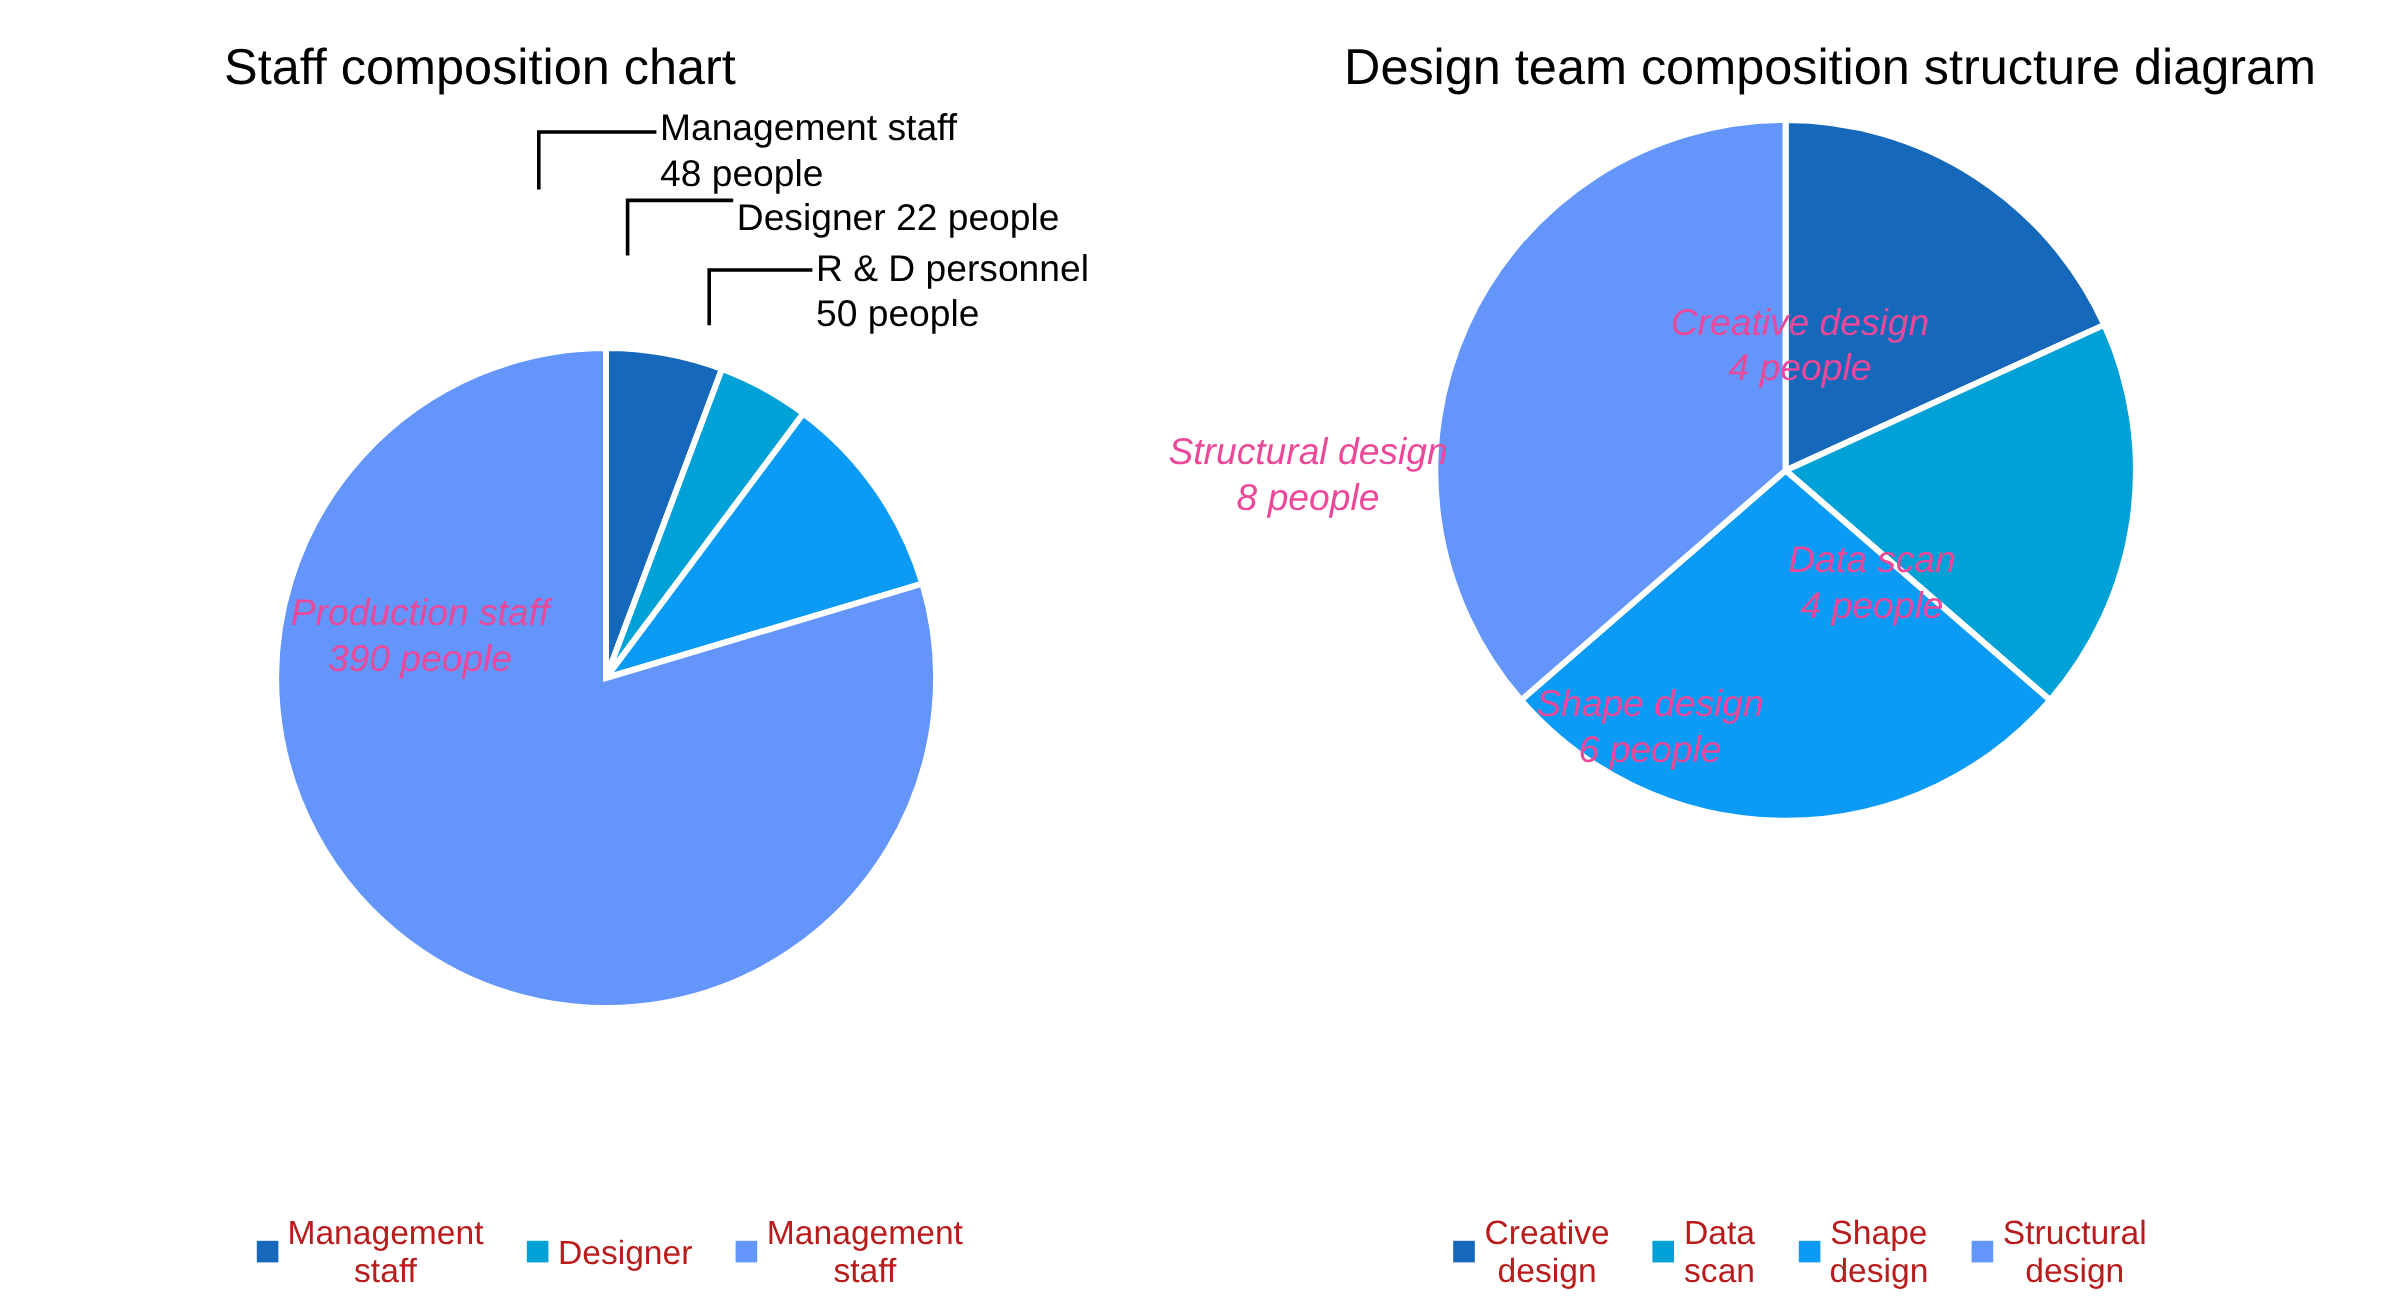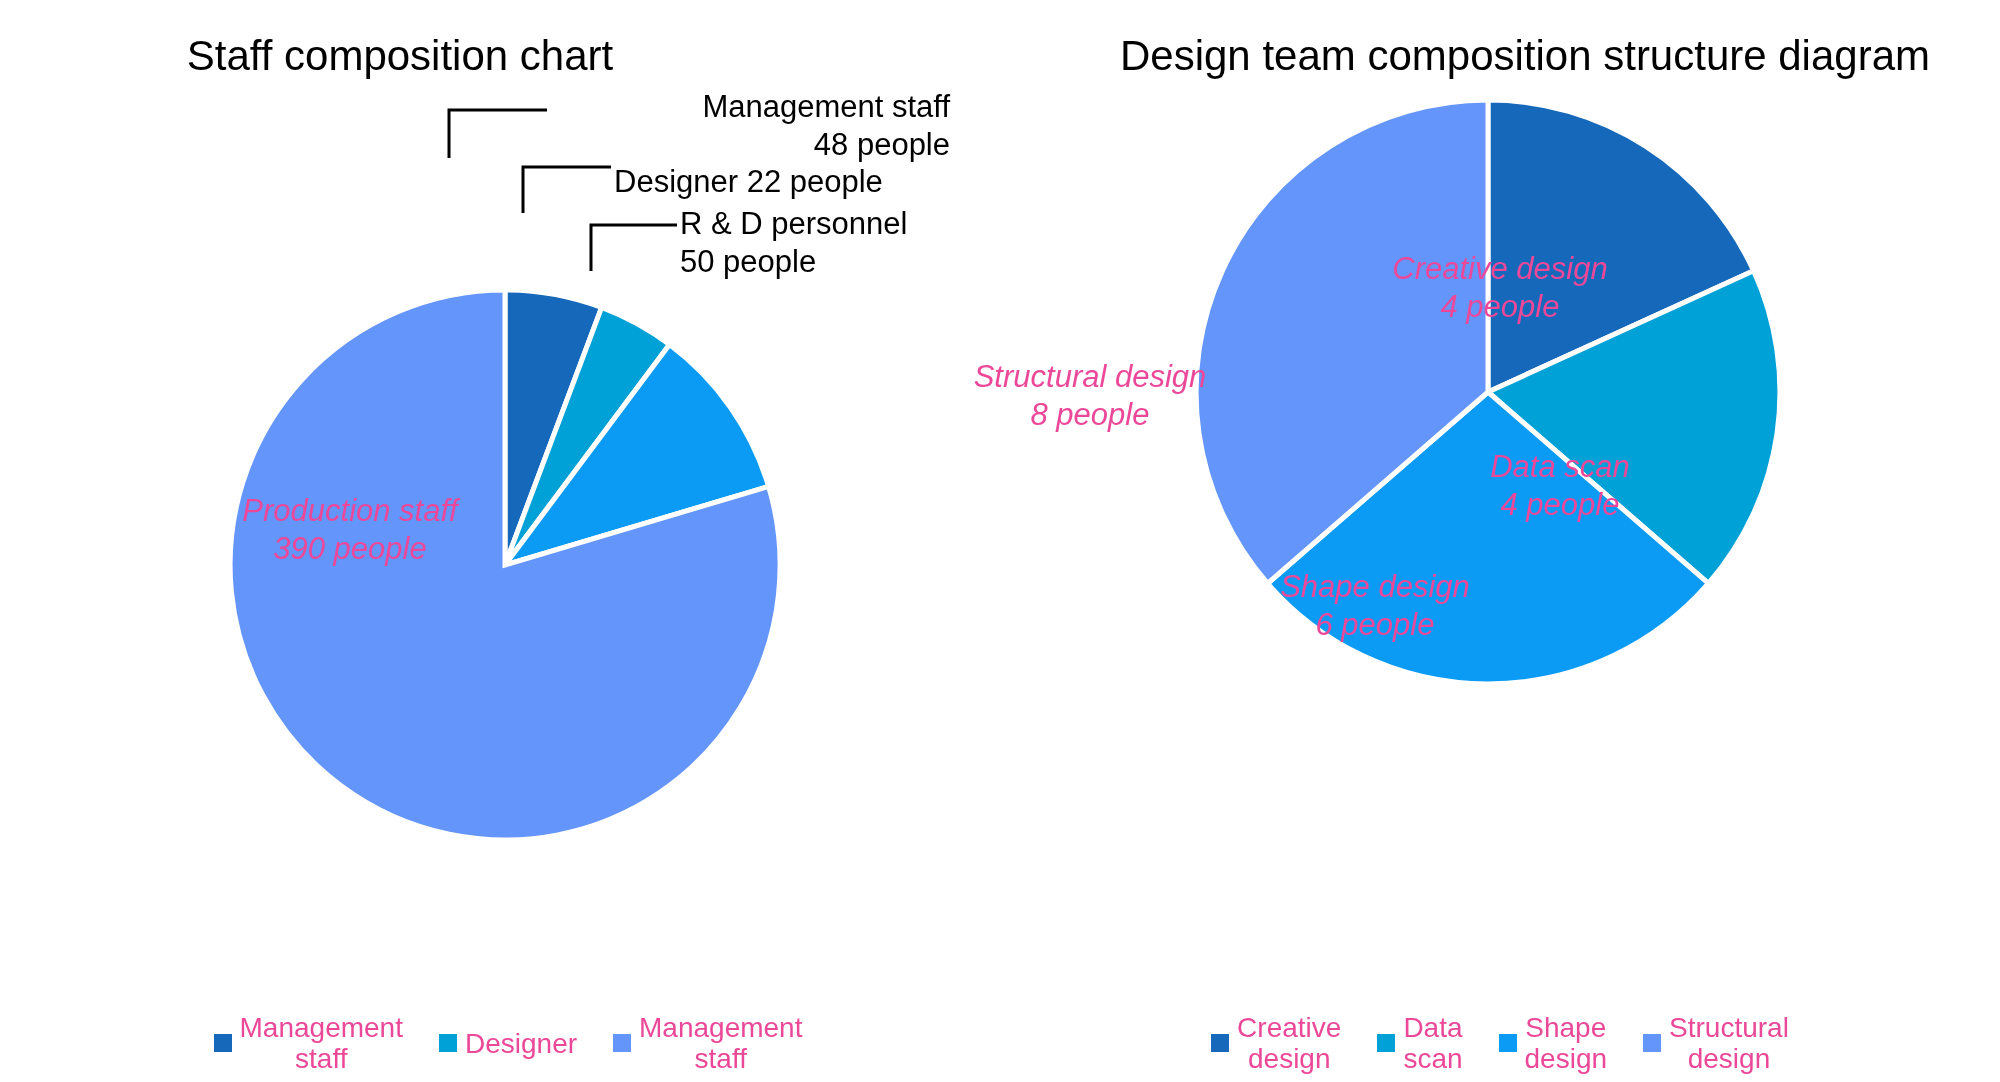--- a/index.html
+++ b/index.html
@@ -87,21 +87,21 @@
   .legend-swatch {
     width: 18px;
     height: 18px;
     flex: 0 0 auto;
     display: block;
   }
   .legend-text {
     font-size: 28px;
     line-height: 31px;
     text-align: center;
-    color: #ec4899;
+    color: #b91c1c;
   }
   .leader { stroke: #000000; stroke-width: 3; fill: none; }
 </style>
 </head>
 <body>
 
 <div class="page">
 
   <div class="panel" id="panel-left">
 
@@ -119,21 +119,21 @@
         <path fill="#6495fa" stroke="#ffffff" stroke-width="5" d="M275,275 L538.64,196.45 A275,275 0 1,1 275,0 Z"></path>
       </svg>
     </div>
 
     <svg style="position:absolute; left:0; top:0; width:1000px; height:1082px; pointer-events:none;">
       <path class="leader" d="M449,158 L449,110 L547,110"></path>
       <path class="leader" d="M523,213 L523,167 L611,167"></path>
       <path class="leader" d="M591,271 L591,225 L677,225"></path>
     </svg>
 
-    <div class="callout-label" style="left:550px; top:88px; width:400px; text-align:right;">
+    <div class="callout-label" style="left:550px; top:88px; width:400px; text-align:left;">
       <div>Management staff</div>
       <div>48 people</div>
     </div>
 
     <div class="callout-label" style="left:614px; top:163px; width:330px; text-align:left;">
       <div>Designer 22 people</div>
     </div>
 
     <div class="callout-label" style="left:680px; top:205px; width:300px; text-align:left;">
       <div>R &amp; D personnel</div>

